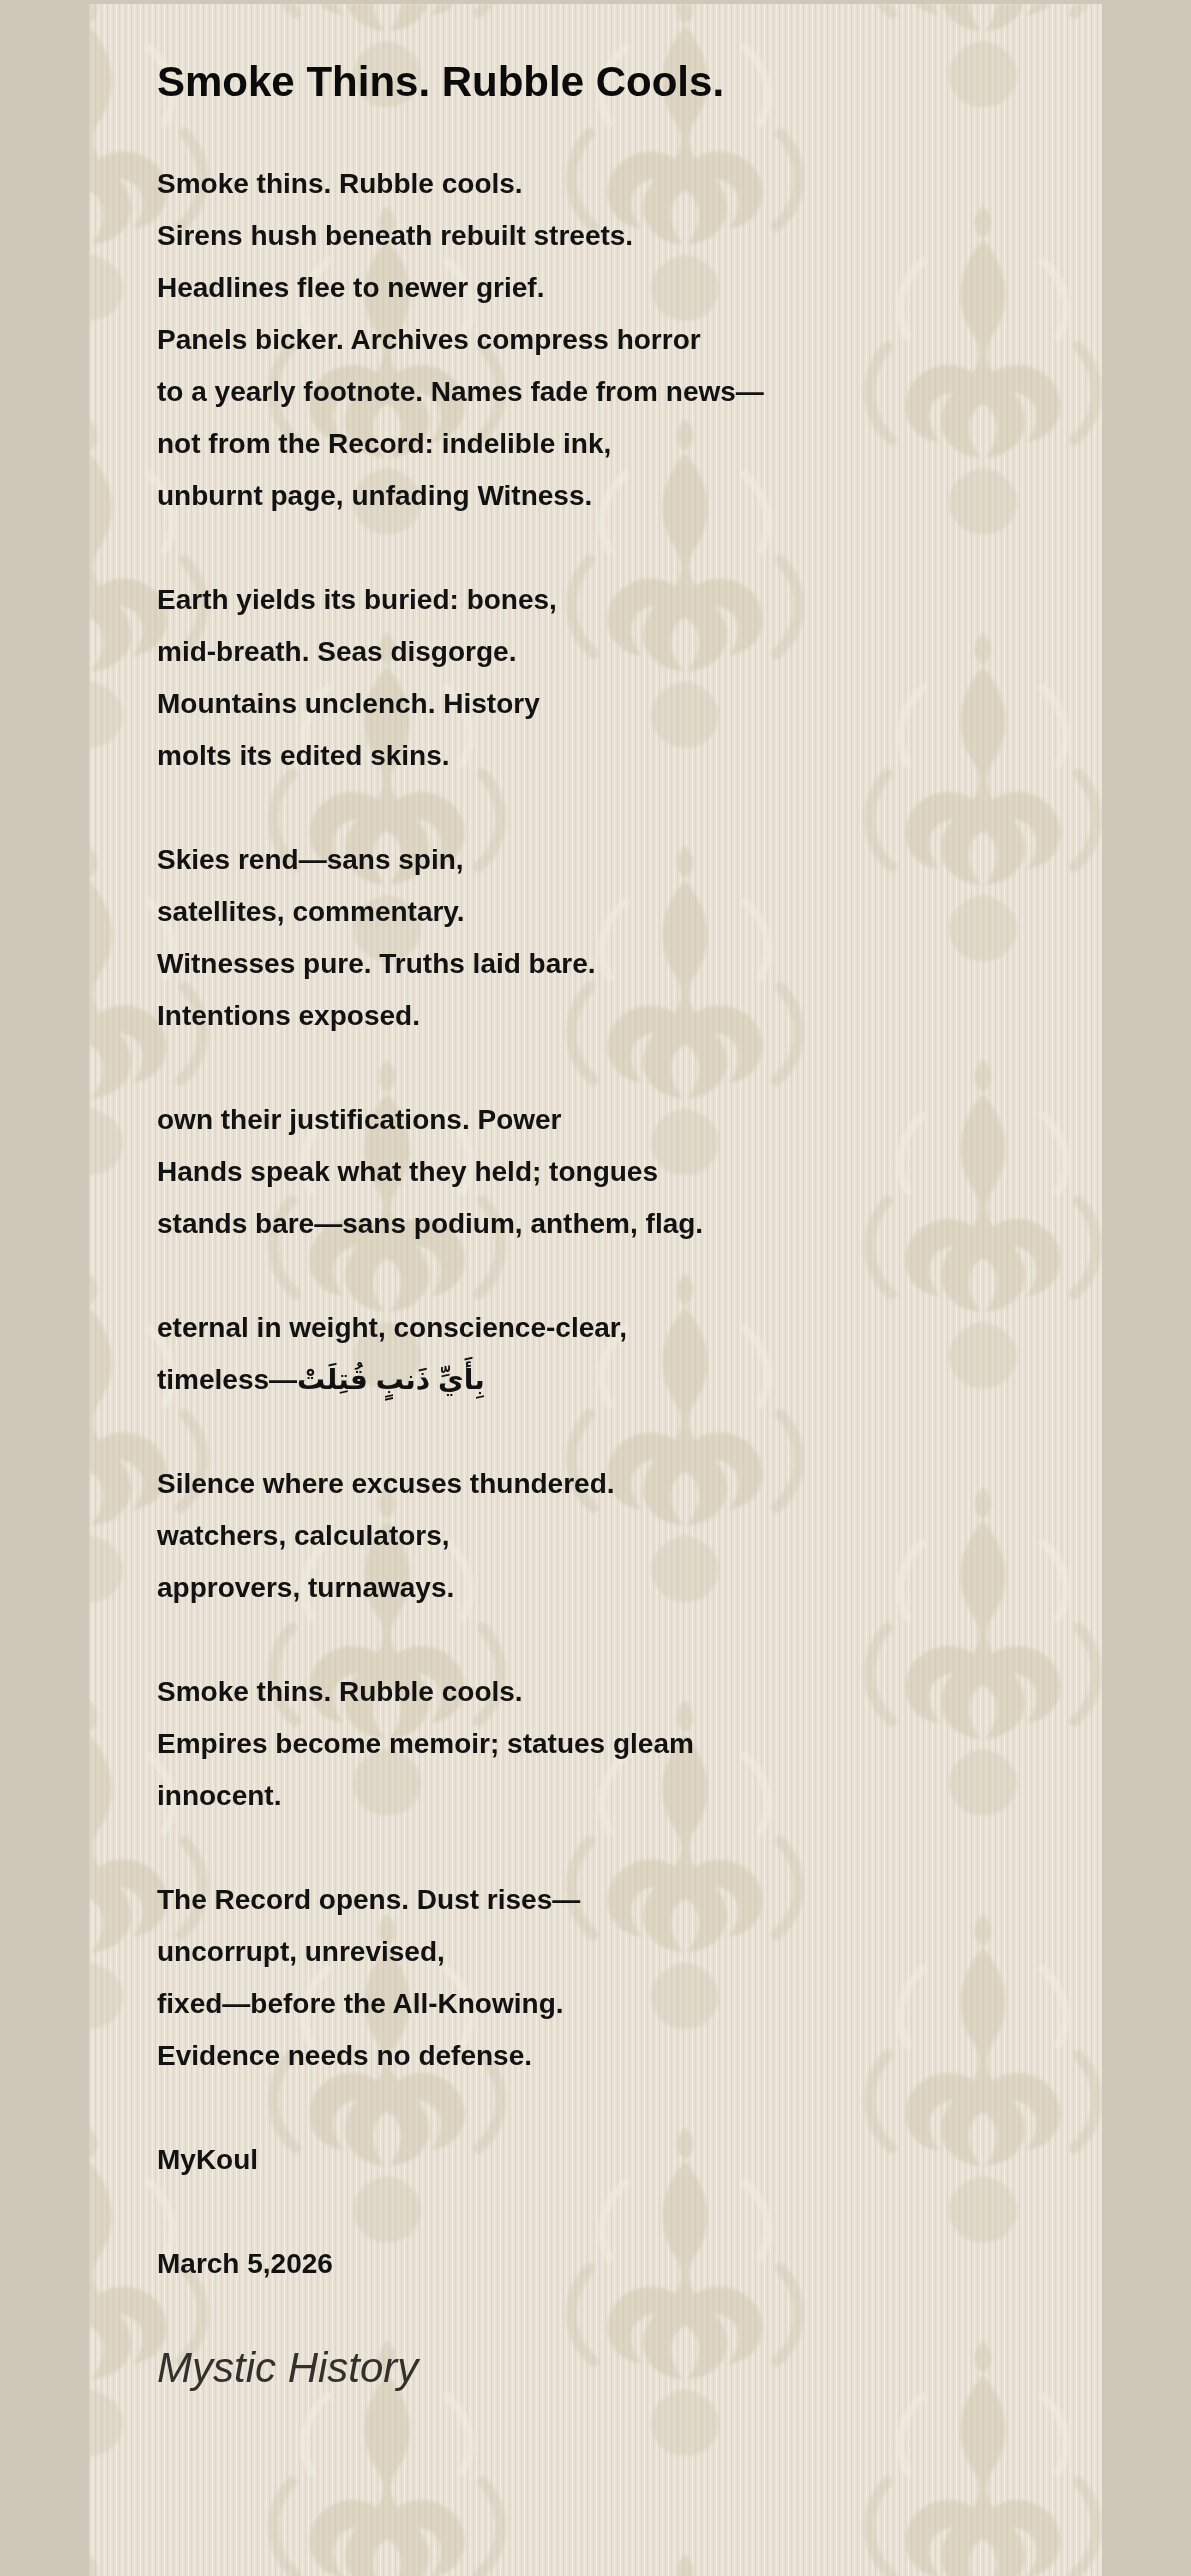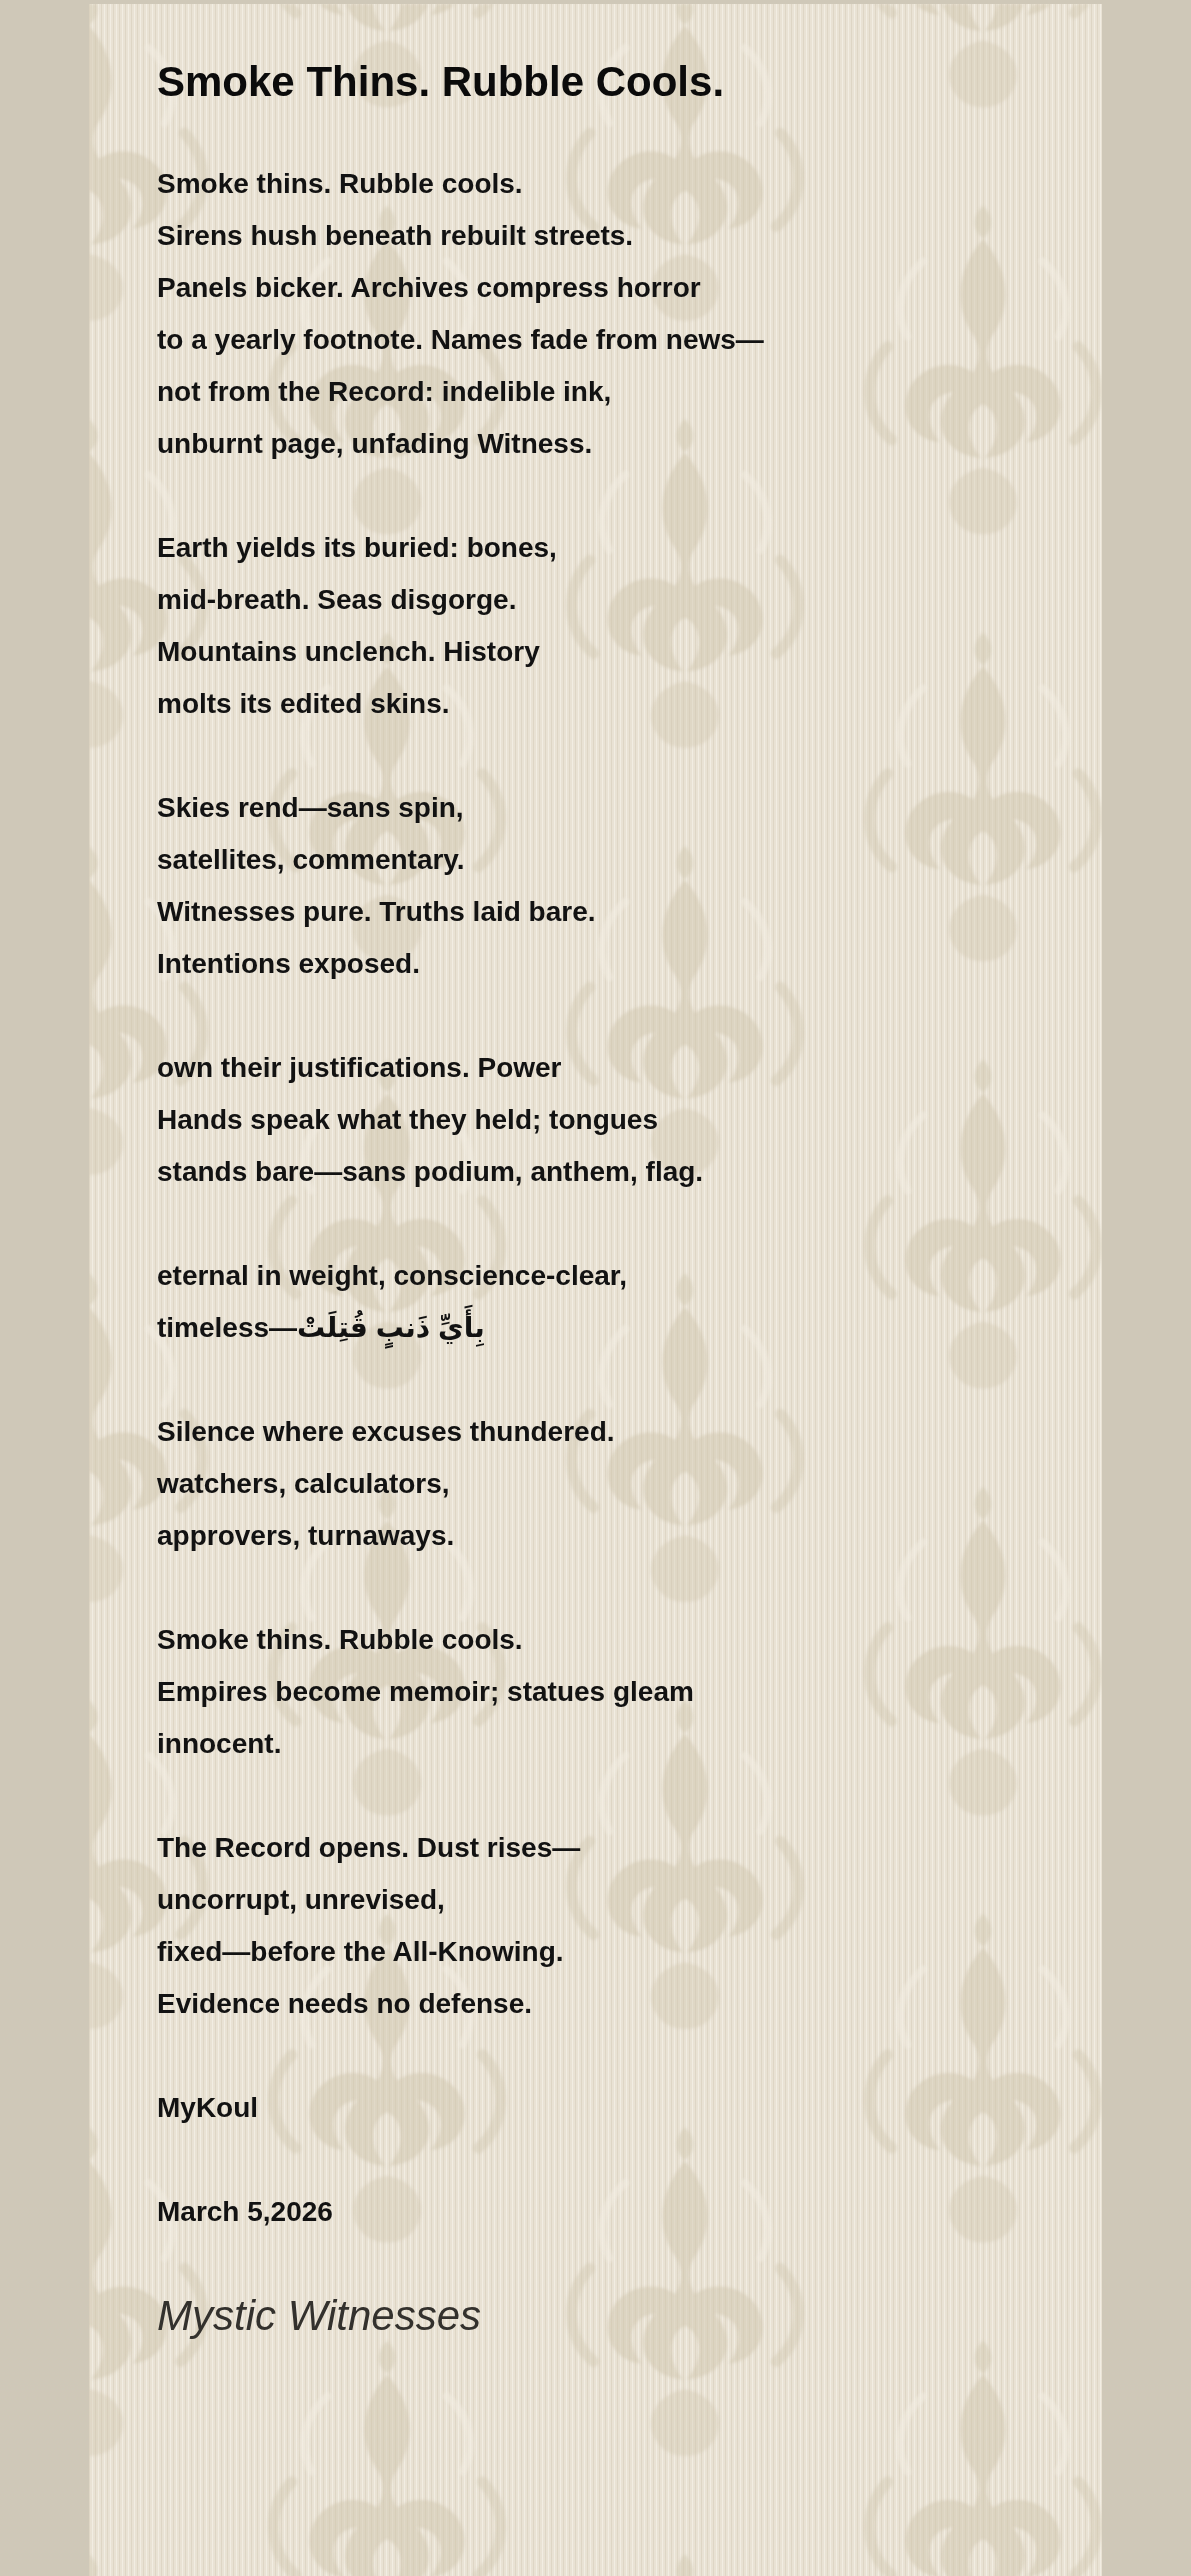--- a/index.html
+++ b/index.html
@@ -138,20 +138,21 @@
       </g>
   </svg>
 
   <div class="content">
     <h1 class="title">Smoke Thins. Rubble Cools.</h1>
 
     <div id="poem-body">
         <div class="stanza">
           <p class="line">Smoke thins. Rubble cools.</p>
           <p class="line">Sirens hush beneath rebuilt streets.</p>
+          <p class="line">Headlines flee to newer grief.</p>
           <p class="line">Panels bicker. Archives compress horror</p>
           <p class="line">to a yearly footnote. Names fade from news—</p>
           <p class="line">not from the Record: indelible ink,</p>
           <p class="line">unburnt page, unfading Witness.</p>
         </div>
         <div class="stanza">
           <p class="line">Earth yields its buried: bones,</p>
           <p class="line">mid-breath. Seas disgorge.</p>
           <p class="line">Mountains unclench. History</p>
           <p class="line">molts its edited skins.</p>
@@ -184,16 +185,16 @@
         <div class="stanza">
           <p class="line">The Record opens. Dust rises—</p>
           <p class="line">uncorrupt, unrevised,</p>
           <p class="line">fixed—before the All-Knowing.</p>
           <p class="line">Evidence needs no defense.</p>
         </div>
       </div>
 
     <p class="line signoff">MyKoul</p>
     <p class="line date">March 5,2026</p>
-    <div class="author">Mystic Witnesses</div>
+    <div class="author">Mystic History</div>
   </div>
 </div>
 
 
 </body></html>

